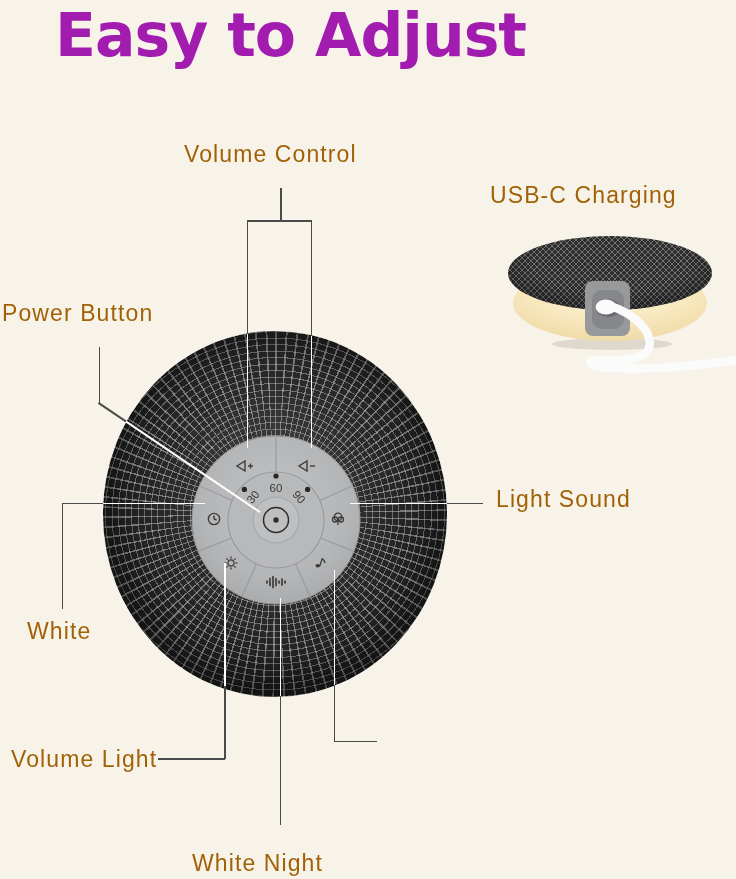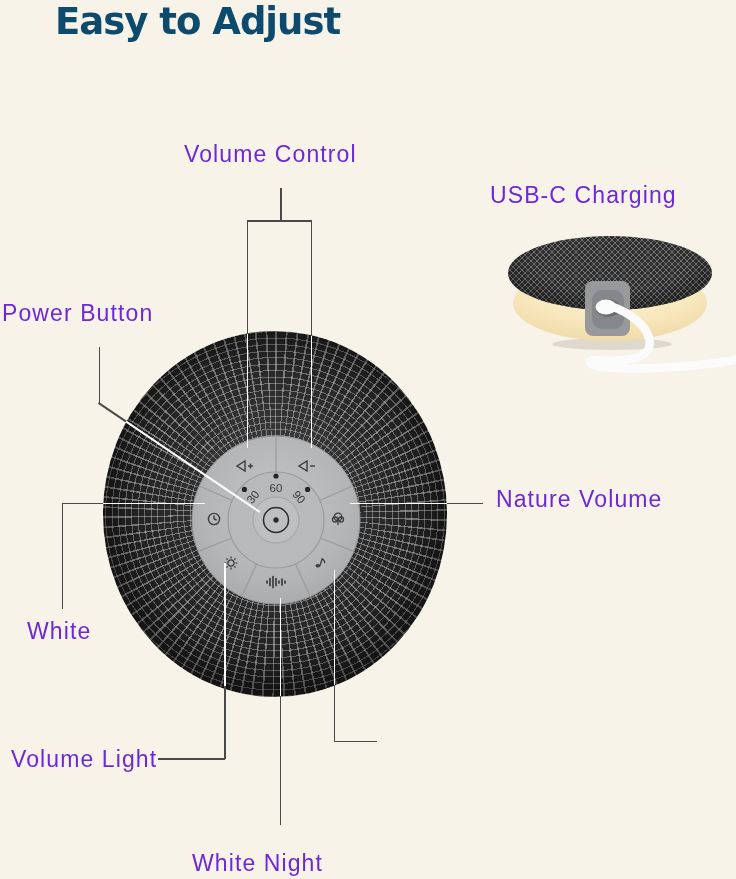--- a/index.html
+++ b/index.html
@@ -4,24 +4,24 @@
 <style>
   html,body{margin:0;padding:0;}
   .canvas{
     position:relative;width:736px;height:879px;overflow:hidden;
     background:#f8f3e9;
     font-family:"Liberation Sans",sans-serif;
   }
   .title{
     position:absolute;left:55px;top:0px;margin:0;
     font-family:"DejaVu Sans",sans-serif;
-    font-size:37px;font-weight:800;letter-spacing:-1px;color:#0c4a6e;
+    font-size:60px;font-weight:800;letter-spacing:-1px;color:#a21caf;
   }
   .callout{
-    position:absolute;color:#6d28d9;font-size:23px;font-weight:400;
+    position:absolute;color:#a16207;font-size:23px;font-weight:400;
     letter-spacing:1.1px;white-space:nowrap;
   }
   .ln{position:absolute;background:#4a4a4a;}
   
   .sphere{
     position:absolute;left:103px;top:331px;width:344px;height:366px;
     border-radius:50%;z-index:1;
     background:
       repeating-conic-gradient(from 0deg at 50% 50%, rgba(205,205,205,0.50) 0deg 0.6deg, rgba(0,0,0,0) 0.6deg 3.4deg),
       repeating-radial-gradient(circle at 50% 50%, rgba(195,195,195,0.45) 0px 1px, rgba(0,0,0,0) 1px 6.5px),
@@ -36,21 +36,21 @@
 </head>
 <body>
 
 <div class="canvas">
 
   <h1 class="title z3">Easy to Adjust</h1>
 
   <div class="callout z3" style="left:184px;top:141px;">Volume Control</div>
   <div class="callout z3" style="left:2px;top:300px;">Power Button</div>
   <div class="callout z3" style="left:490px;top:182px;">USB-C Charging</div>
-  <div class="callout z3" style="left:496px;top:486px;">Nature Volume</div>
+  <div class="callout z3" style="left:496px;top:486px;">Light Sound</div>
   <div class="callout z3" style="left:27px;top:618px;">White</div>
   <div class="callout z3" style="left:11px;top:746px;">Volume Light</div>
   <div class="callout z3" style="left:192px;top:850px;">White Night</div>
 
   <div class="sphere"></div>
 
   <div class="ln z3" style="left:280px;top:188px;width:1.5px;height:33px;"></div>
   <div class="ln z3" style="left:247px;top:220px;width:65px;height:1.5px;"></div>
   <div class="ln z3" style="left:246.5px;top:220px;width:1.5px;height:228px;background:linear-gradient(to bottom,#4a4a4a 0%,#4a4a4a 50%,#ffffff 50%,#ffffff 100%);"></div>
   <div class="ln z3" style="left:310.5px;top:220px;width:1.5px;height:228px;background:linear-gradient(to bottom,#4a4a4a 0%,#4a4a4a 51%,#ffffff 51%,#ffffff 100%);"></div>

